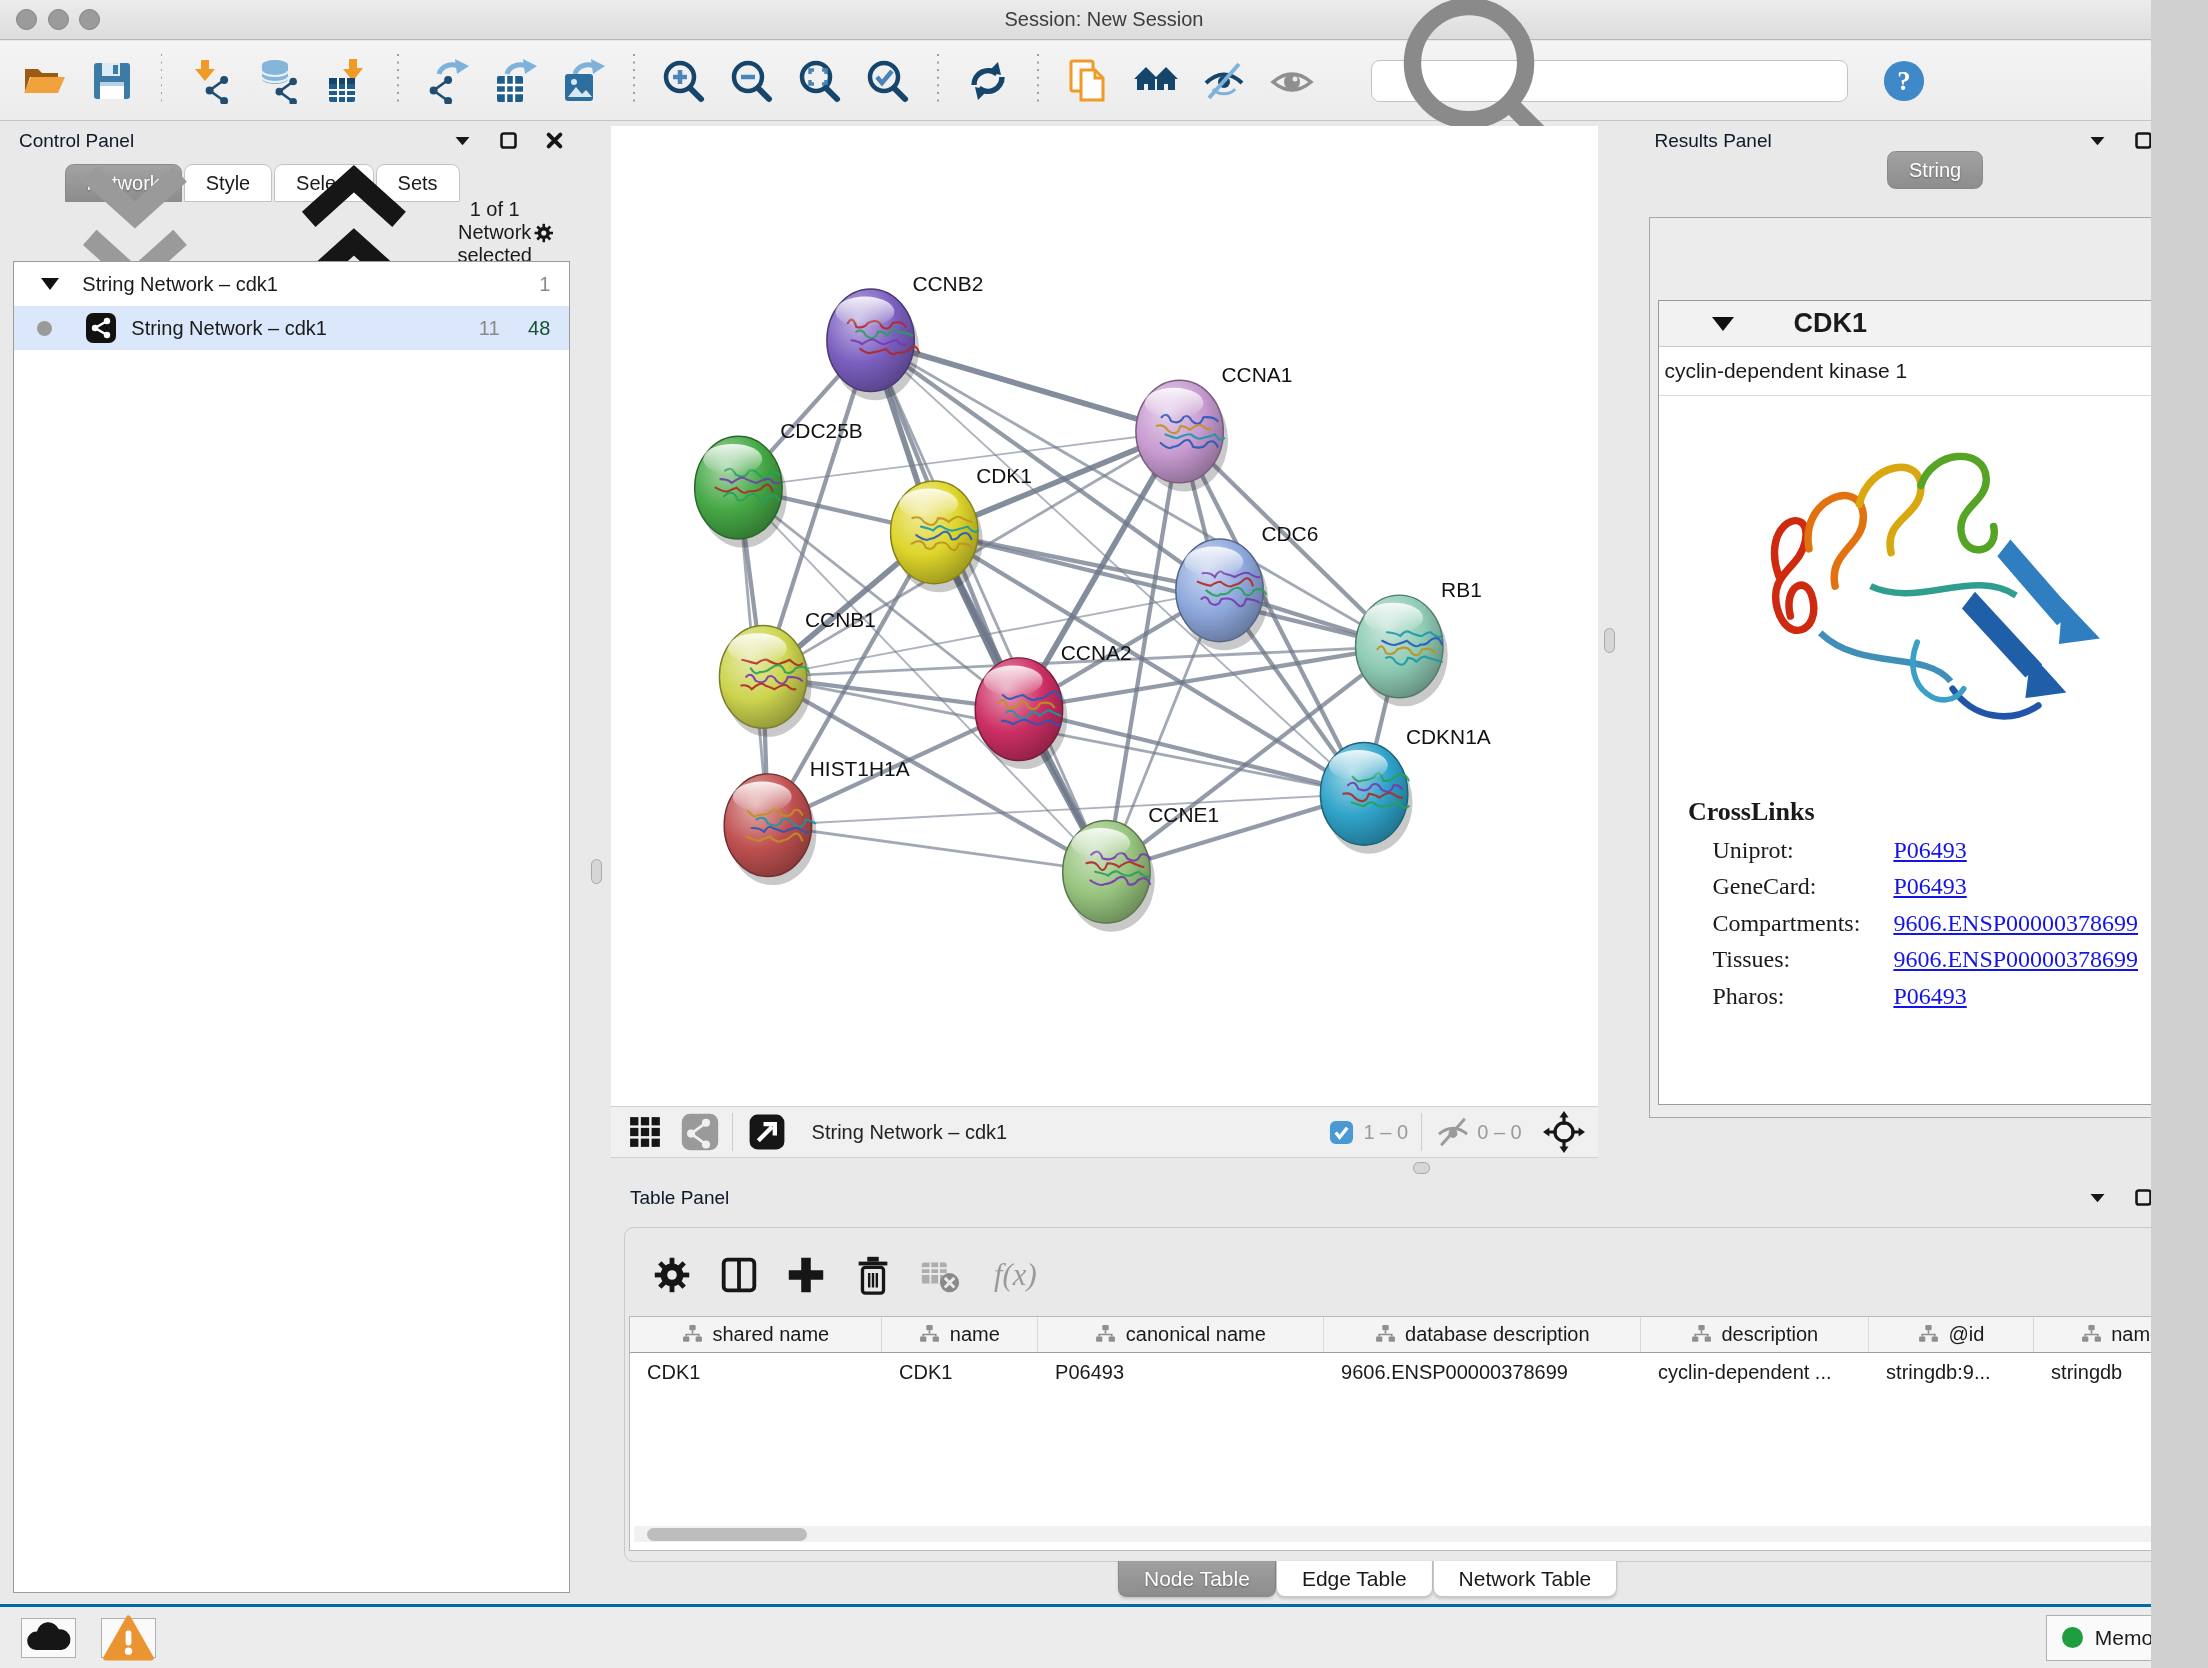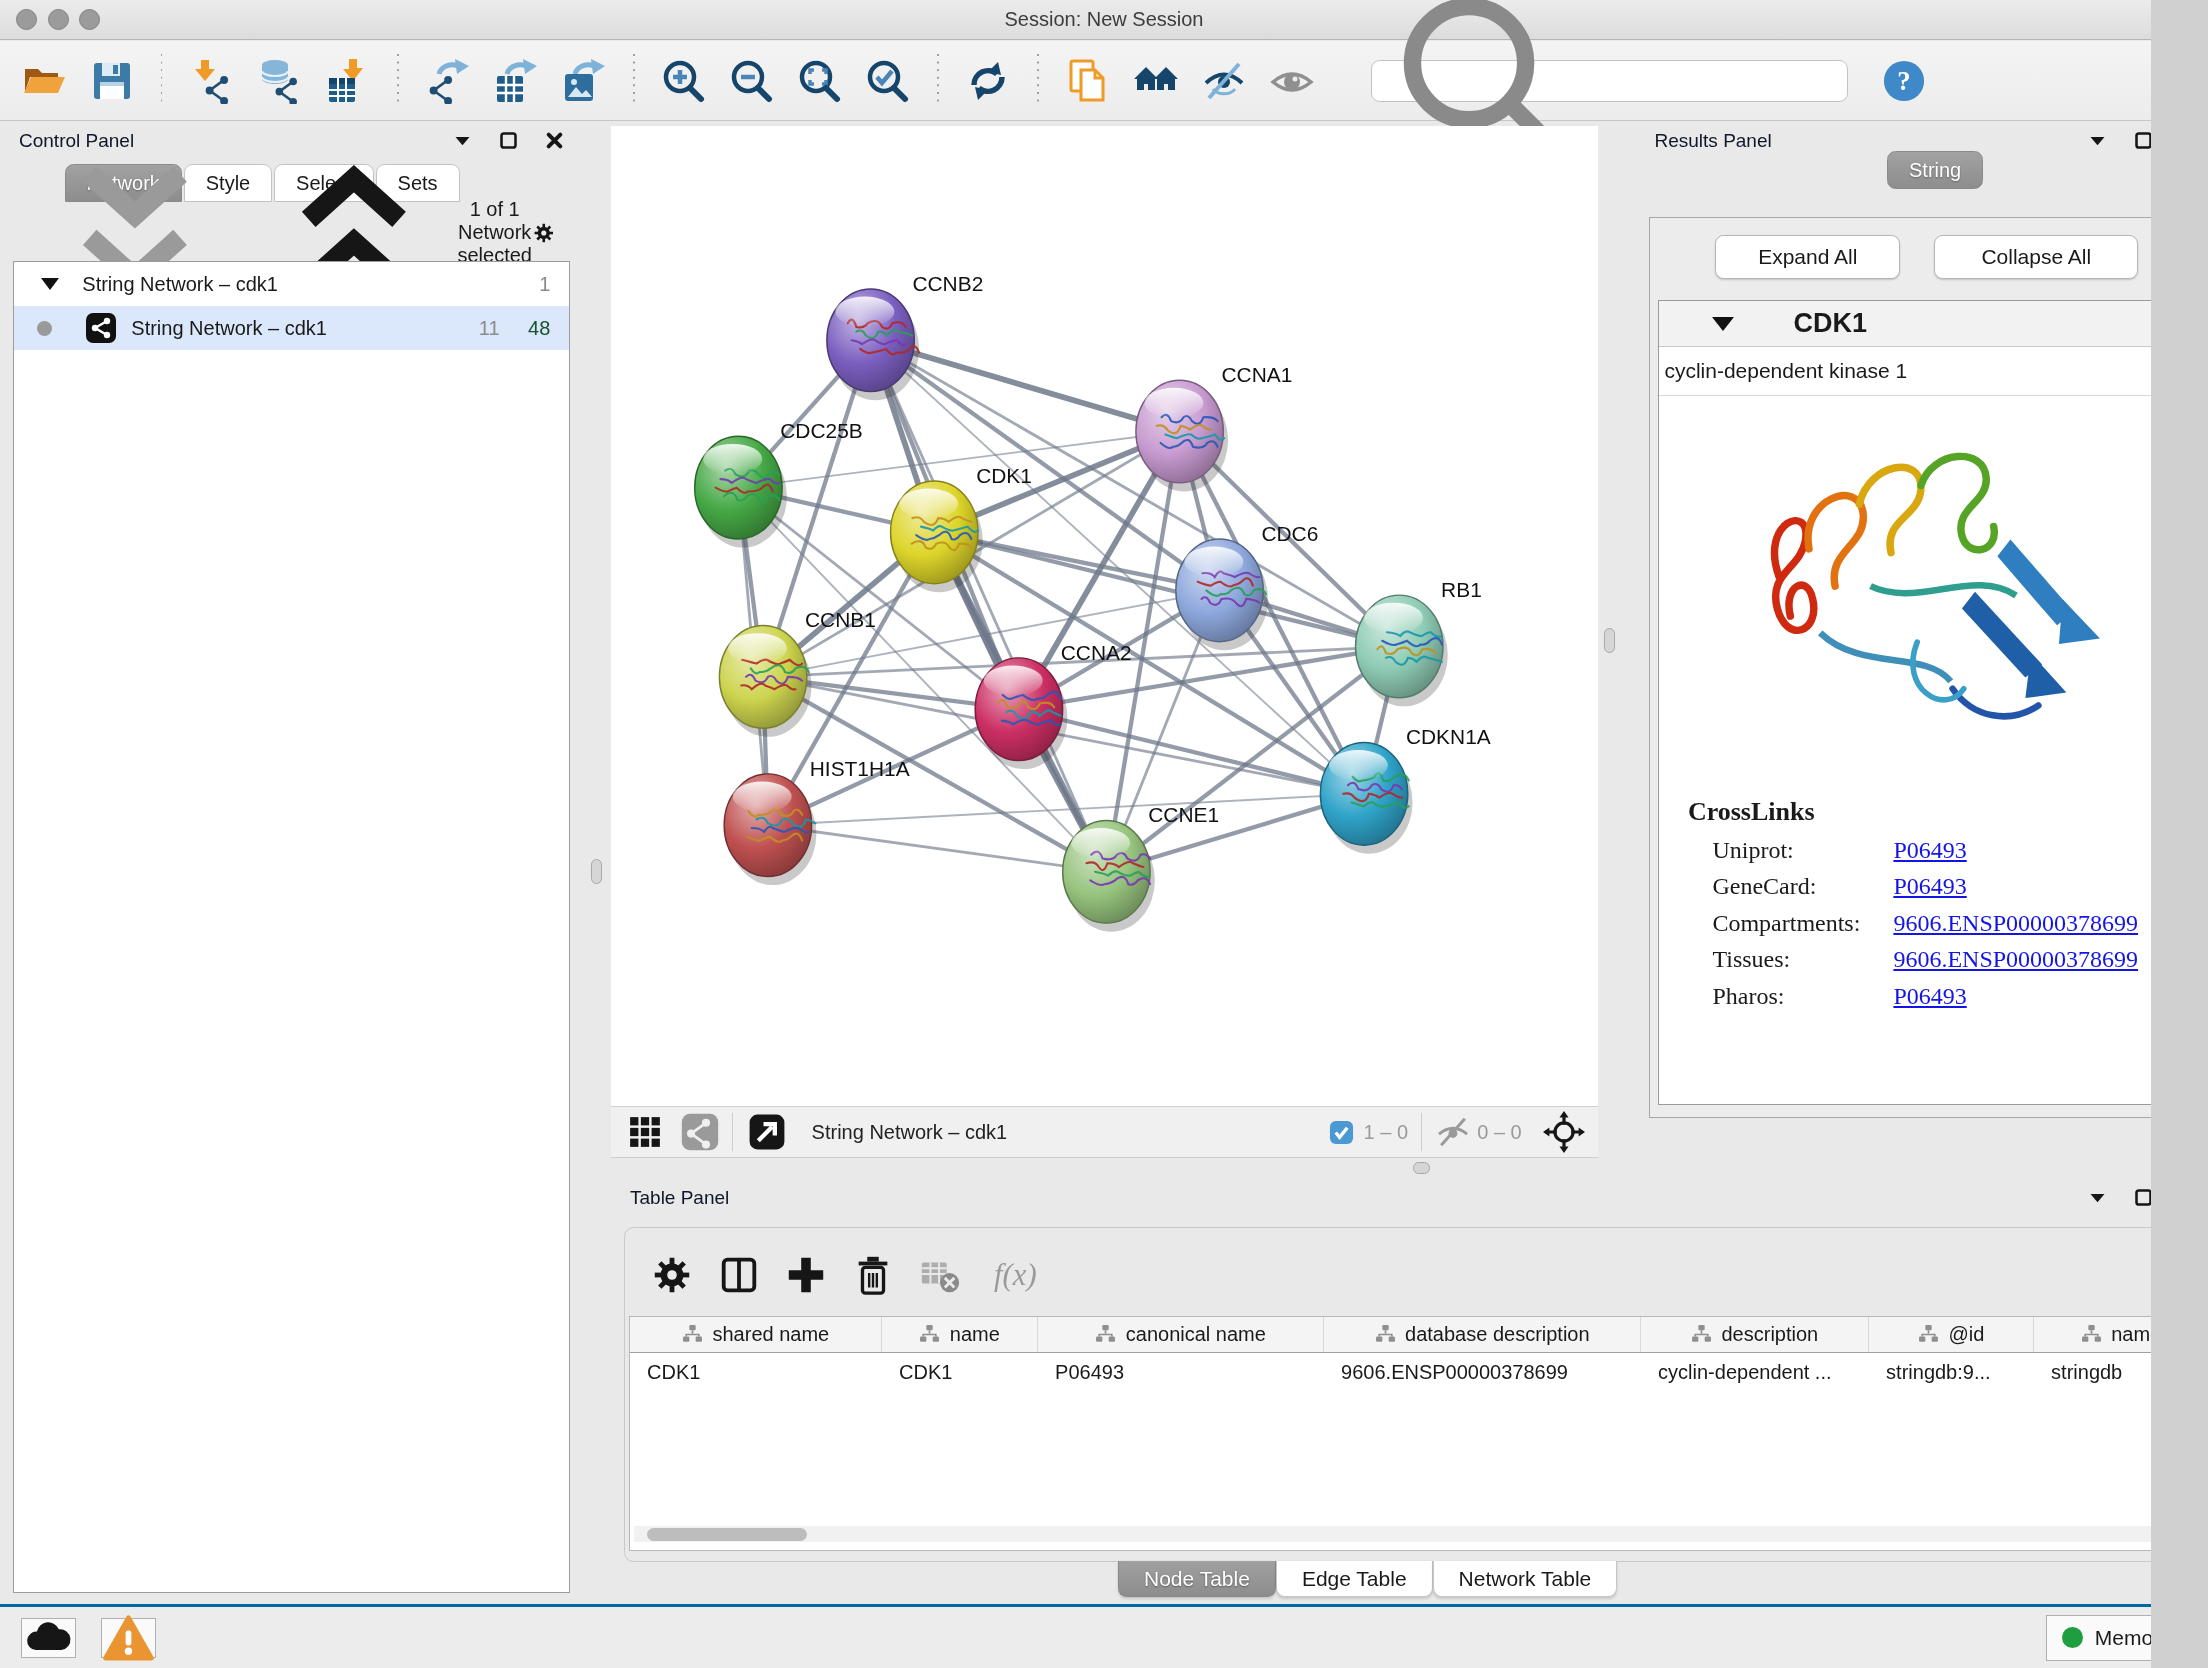--- a/index.html
+++ b/index.html
@@ -693,24 +693,20 @@
           </svg>
         </span>
       <span style="display: inline-flex;">
           <svg viewBox="0 0 18 18" style="width: 100%; height: 100%;">
             <path d="M4 4 L14 14 M14 4 L4 14" stroke="#161616" stroke-width="3.4" stroke-linecap="round"></path>
           </svg>
         </span>
     </div>
     <div class="tab active" style="position:absolute;left:243px;top:25px;border-radius:8.6px;">String</div>
     <div class="res-box">
-      <div style="display:flex;gap:34px;justify-content:center;margin-top:17px">
-        <div class="res-btn" style="width:185px">Expand All</div>
-        <div class="res-btn" style="width:204px">Collapse All</div>
-      </div>
       <div class="res-inner">
         <div class="res-sec-head">
           <span style="margin-left:53px;width:0;height:0;border-left:11.4px solid transparent;border-right:11.4px solid transparent;border-top:14.3px solid #111"></span>
           <span style="margin-left:59px;font-size:27px;font-weight:bold">CDK1</span>
         </div>
         <div class="res-desc">cyclin-dependent kinase 1</div>
         <div style="display:flex;justify-content:center;margin-top:13.3px">
           <svg viewBox="0 0 420 400" style="width:409px;height:373px">
             <path d="M52 180 C30 120 88 100 80 142 C74 172 40 176 50 214 C60 252 96 240 88 204 C82 176 56 190 64 222" stroke="#cf2a10" stroke-width="8" fill="none" stroke-linecap="round"></path>
             <path d="M84 150 C74 96 138 74 142 112 C146 146 104 152 112 190" stroke="#e2720f" stroke-width="8" fill="none" stroke-linecap="round"></path>

